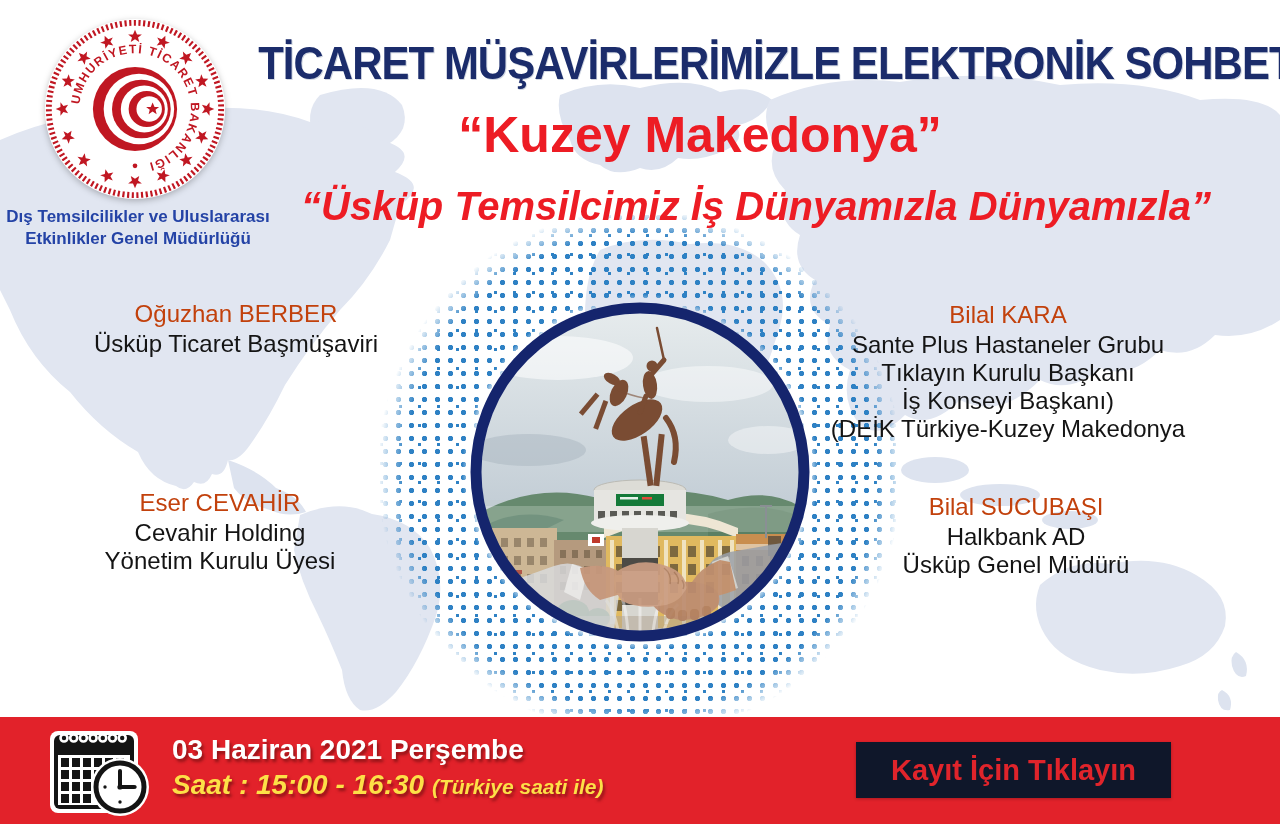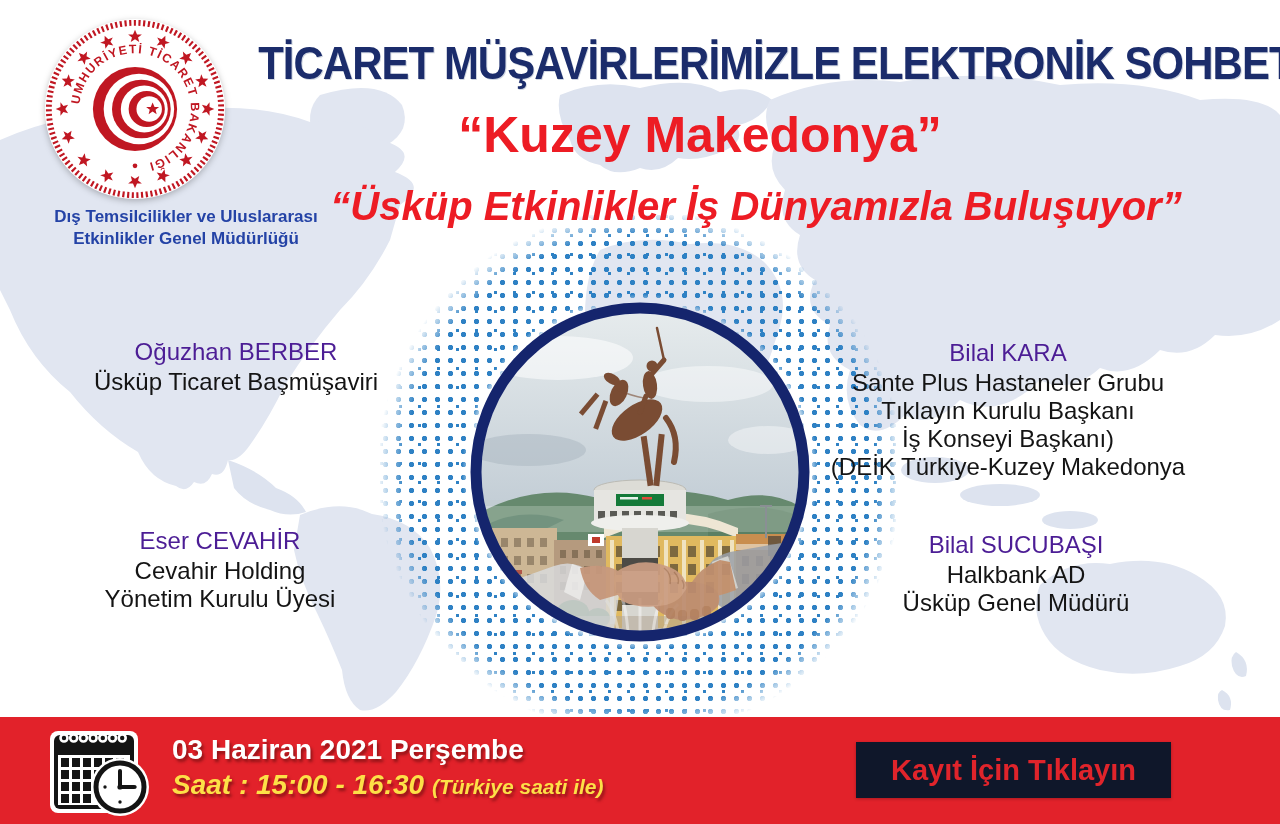--- a/index.html
+++ b/index.html
@@ -32,25 +32,25 @@
     left:420px;top:106px;width:560px;text-align:center;white-space:nowrap;
     font-size:50px;font-weight:bold;color:#ed1c24;
   }
   .event-subtitle{
     left:246px;top:184px;width:1020px;text-align:center;white-space:nowrap;
     font-size:40px;font-weight:bold;font-style:italic;color:#ed1c24;
   }
   
   .org-text{
     left:6px;top:206px;width:264px;text-align:center;
-    font-size:17px;font-weight:bold;color:#2443a6;line-height:22px;margin-left:48px;
+    font-size:17px;font-weight:bold;color:#2443a6;line-height:22px;
   }
   
   .speaker{position:absolute;text-align:center;line-height:28px;}
-  .speaker .name{font-size:24px;color:#4c1d95;margin-bottom:2px;margin-top:38px;}
+  .speaker .name{font-size:24px;color:#c2410c;margin-bottom:2px;}
   .speaker .line{font-size:24px;color:#141414;}
   
   .footer-bar{
     position:absolute;left:0;top:717px;width:1280px;height:107px;background:#e2222a;
   }
   .footer-date{
     position:absolute;left:172px;top:17px;color:#ffffff;font-weight:bold;font-size:28px;
     white-space:nowrap;text-shadow:2px 3px 3px rgba(80,10,10,.55);
   }
   .footer-time{
@@ -143,21 +143,21 @@
     </g>
   </svg>
 
   <div class="abs org-text">
     <div>Dış Temsilcilikler ve Uluslararası</div>
     <div>Etkinlikler Genel Müdürlüğü</div>
   </div>
 
   <div class="abs program-title">TİCARET MÜŞAVİRLERİMİZLE ELEKTRONİK SOHBETLER</div>
   <div class="abs event-title">“Kuzey Makedonya”</div>
-  <div class="abs event-subtitle">“Üsküp Etkinlikler İş Dünyamızla Buluşuyor”</div>
+  <div class="abs event-subtitle">“Üsküp Temsilcimiz İş Dünyamızla Dünyamızla”</div>
 
   <div class="speaker" style="left:36px;top:300px;width:400px;">
     <div class="name">Oğuzhan BERBER</div>
     <div class="line">Üsküp Ticaret Başmüşaviri</div>
   </div>
   <div class="speaker" style="left:20px;top:489px;width:400px;">
     <div class="name">Eser CEVAHİR</div>
     <div class="line">Cevahir Holding</div>
     <div class="line">Yönetim Kurulu Üyesi</div>
   </div>

